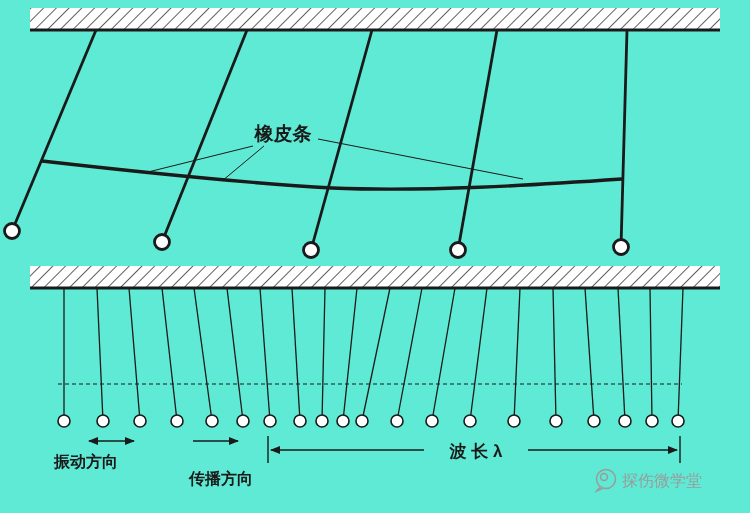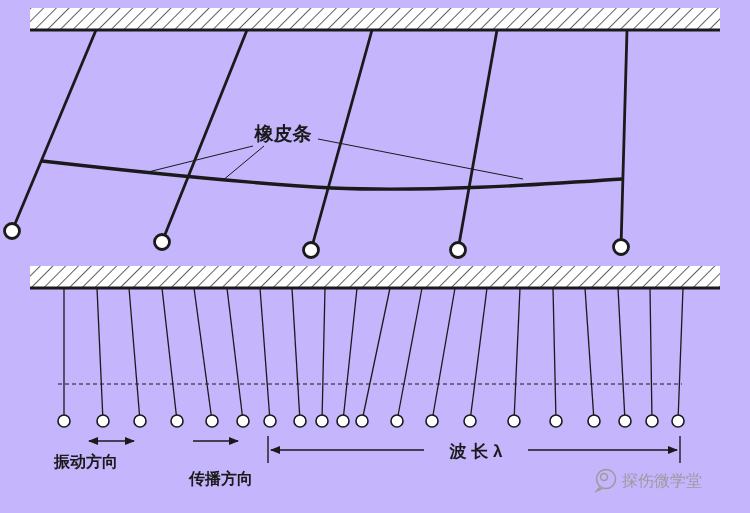--- a/index.html
+++ b/index.html
@@ -1,18 +1,18 @@
 <!DOCTYPE html>
 <html><head>
 <meta charset="utf-8">
 <style>
   html, body { margin: 0; padding: 0; background: #ffffff; }
   .stage {
     width: 750px; height: 513px;
-    position: relative; background: #c4b5fd; overflow: hidden;
+    position: relative; background: #5eead4; overflow: hidden;
     font-family: "Liberation Sans", "DejaVu Sans", sans-serif;
   }
   svg { display: block; }
   .diagram-label {
     font-family: "Liberation Sans", "DejaVu Sans", sans-serif;
     font-weight: bold;
     fill: #1a1a1a;
   }
   .watermark-text {
     font-family: "Liberation Sans", "DejaVu Sans", sans-serif;

